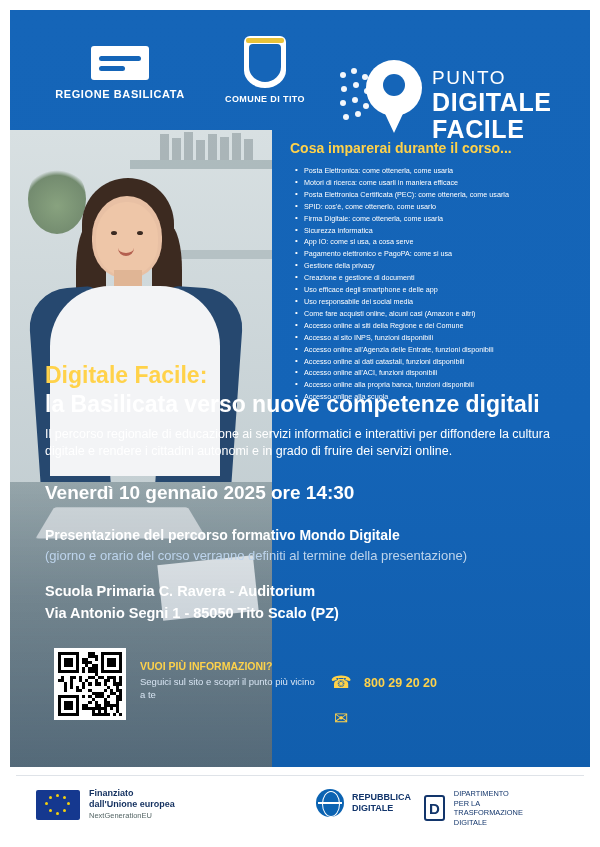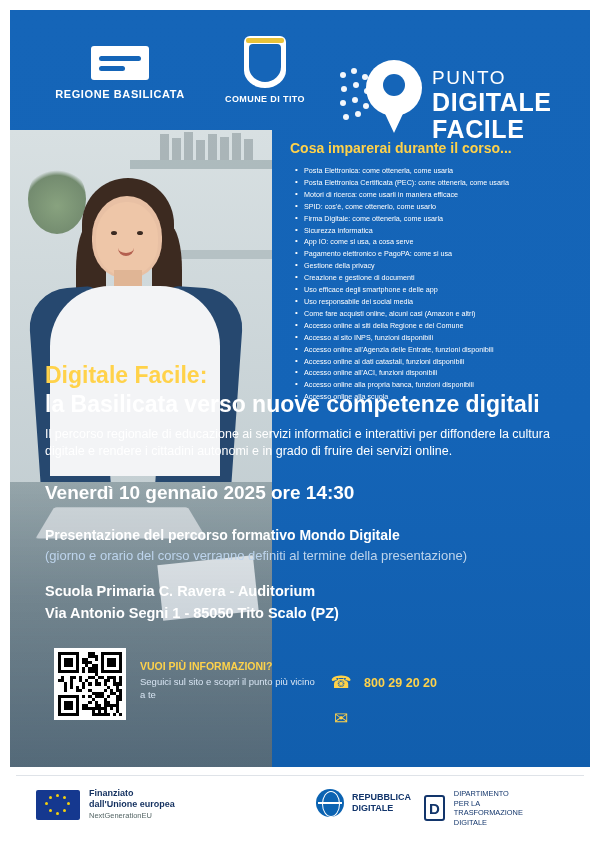--- a/index.html
+++ b/index.html
@@ -422,22 +422,22 @@
     <div class="desk"></div>
     <div class="laptop"></div>
     <div class="papers"></div>
     <div class="vignette"></div>
   </div>
 
   <div class="topics">
     <h2>Cosa imparerai durante il corso...</h2>
     <ul>
       <li>Posta Elettronica: come ottenerla, come usarla</li>
+      <li>Motori di ricerca: come usarli in maniera efficace</li>
       <li>Posta Elettronica Certificata (PEC): come ottenerla, come usarla</li>
-      <li>Motori di ricerca: come usarli in maniera efficace</li>
       <li>SPID: cos'è, come ottenerlo, come usarlo</li>
       <li>Firma Digitale: come ottenerla, come usarla</li>
       <li>Sicurezza informatica</li>
       <li>App IO: come si usa, a cosa serve</li>
       <li>Pagamento elettronico e PagoPA: come si usa</li>
       <li>Gestione della privacy</li>
       <li>Creazione e gestione di documenti</li>
       <li>Uso efficace degli smartphone e delle app</li>
       <li>Uso responsabile dei social media</li>
       <li>Come fare acquisti online, alcuni casi (Amazon e altri)</li>

